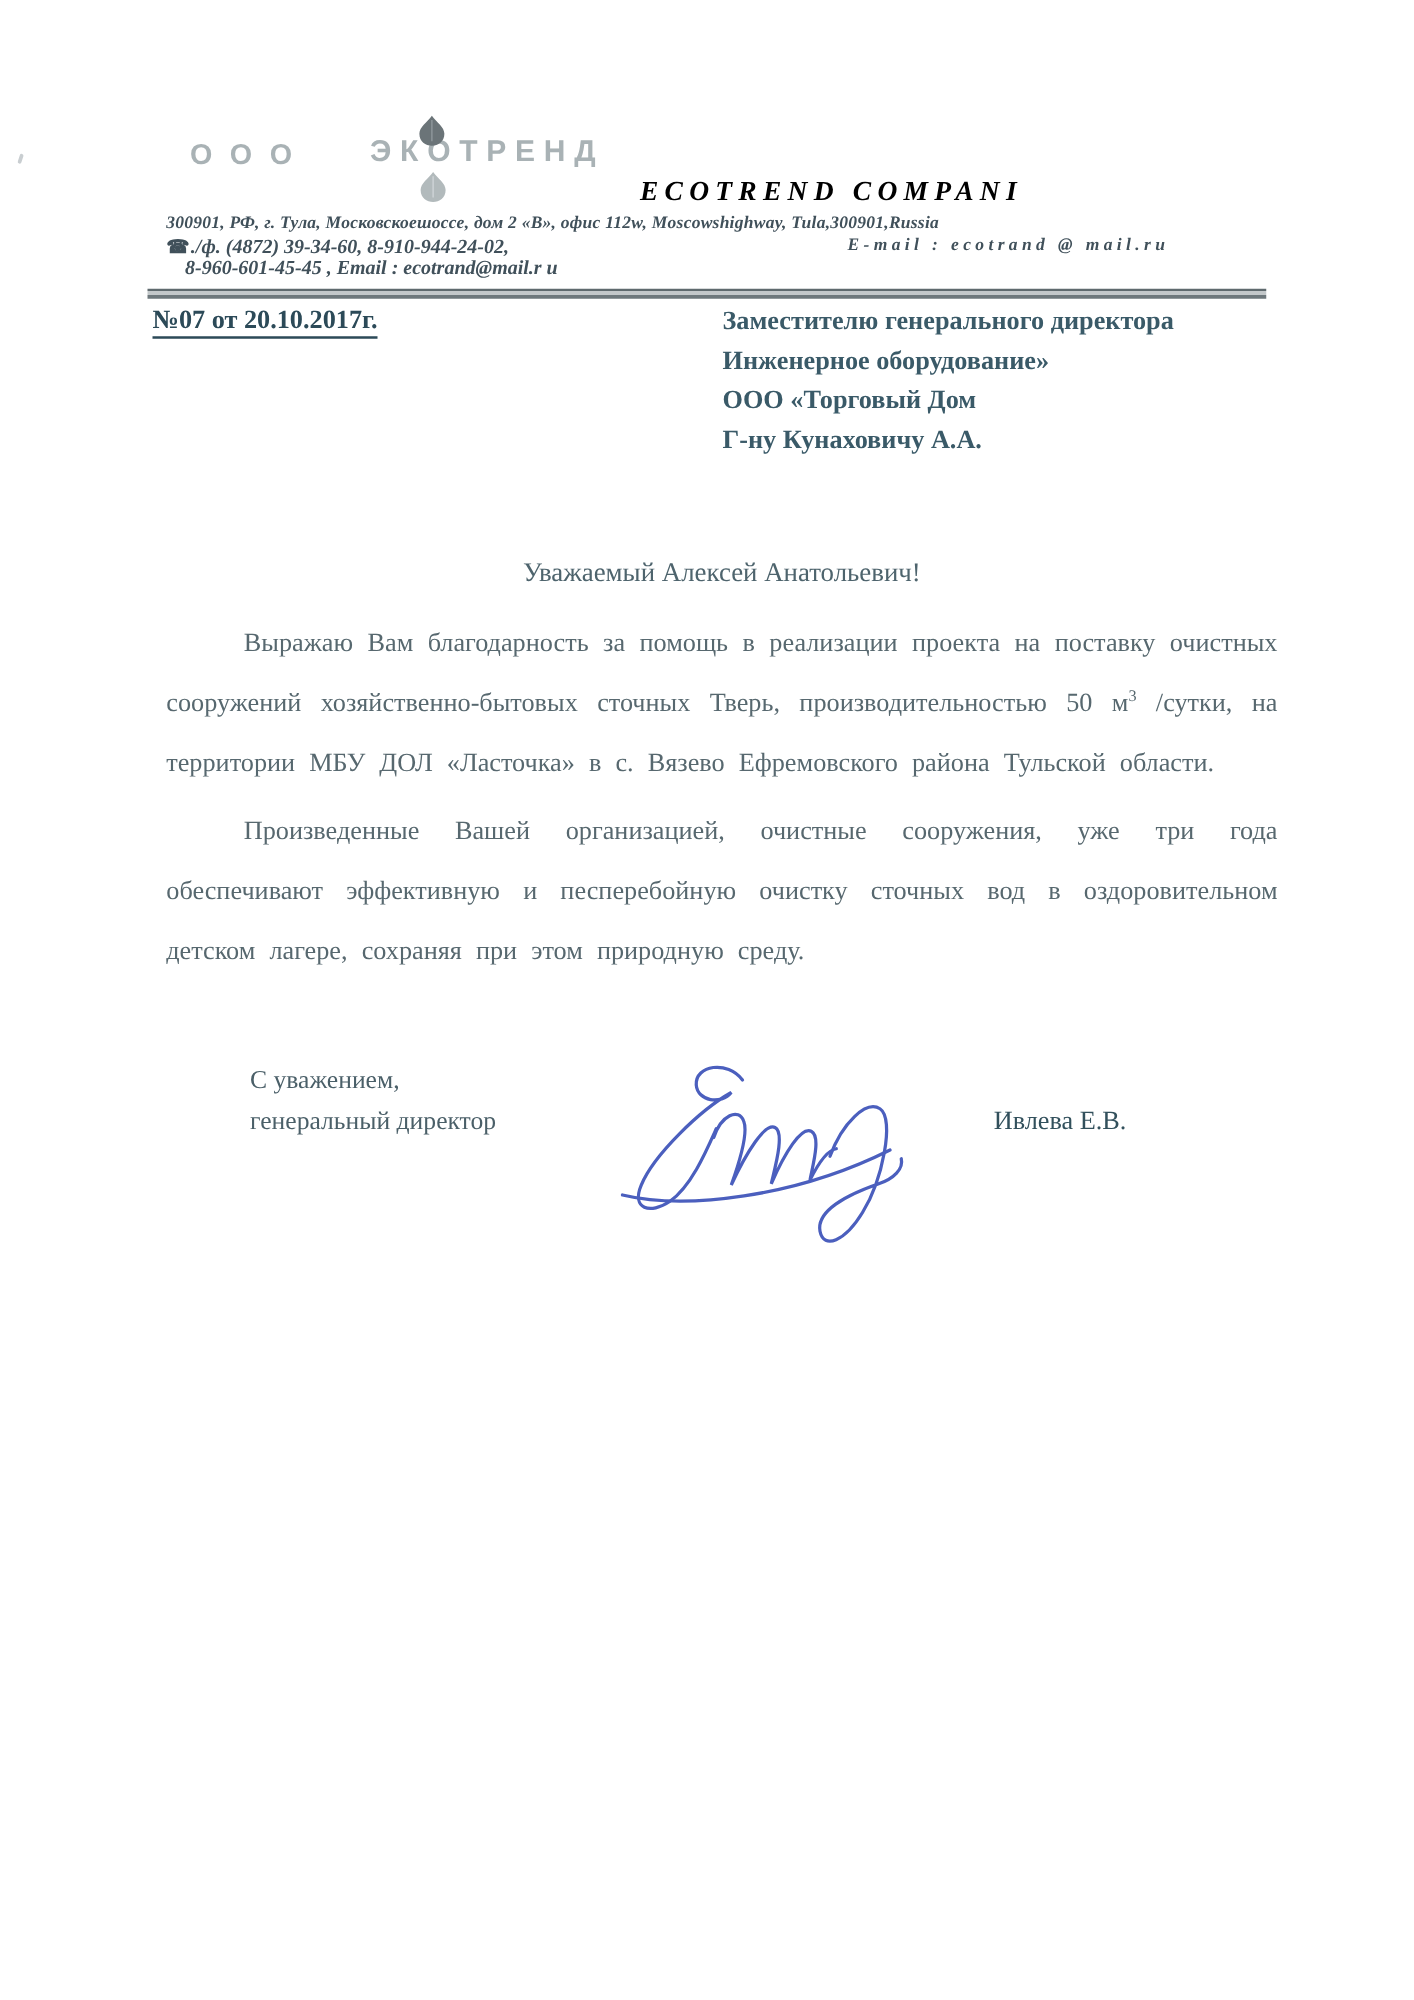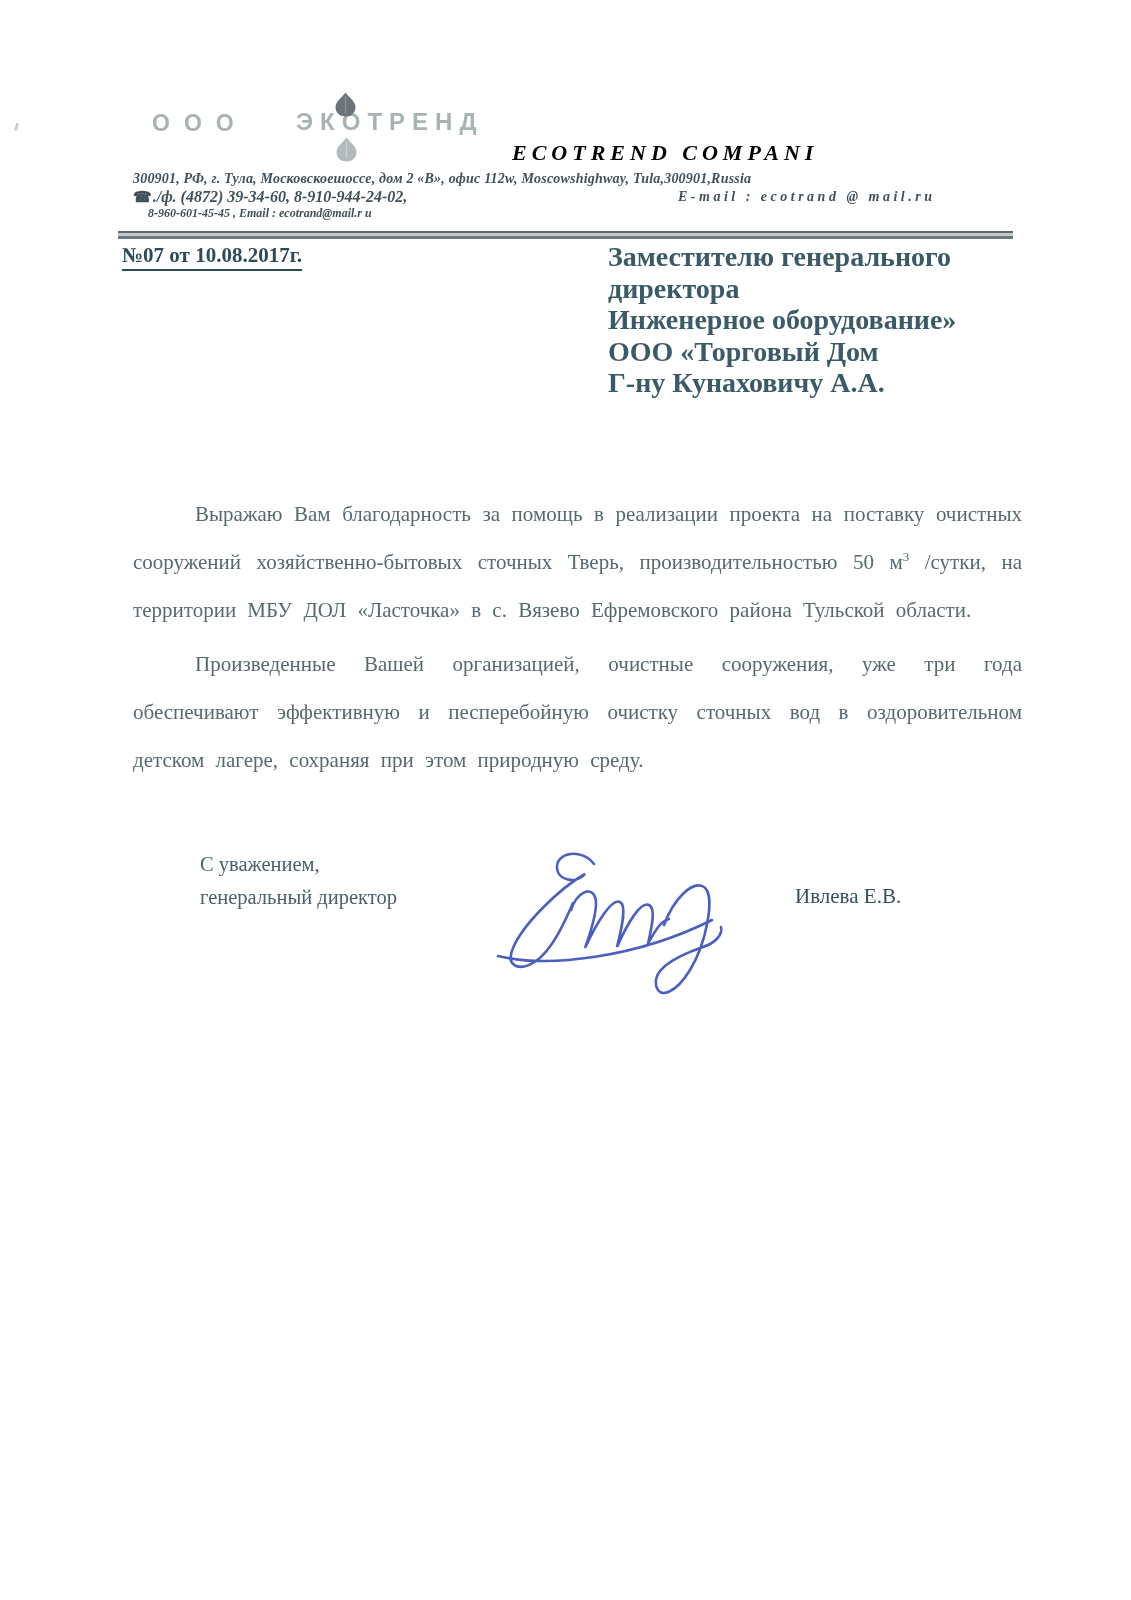--- a/index.html
+++ b/index.html
@@ -52,42 +52,42 @@
     color:#40505a;
   }
   .phone-glyph{font-style:normal;font-size:15px;margin-right:1px;}
   .email-right{
     left:678px;top:189px;
     font-size:14px;font-weight:bold;font-style:italic;
     letter-spacing:3.5px;color:#40505a;
   }
   .phone-line2{
     left:148px;top:206px;
-    font-size:12px;font-weight:bold;font-style:italic;
+    font-size:16px;font-weight:bold;font-style:italic;
     color:#40505a;
   }
 
   
   .divider{
     left:118px;top:231px;width:895px;height:8px;
     background:linear-gradient(#5f6a6e 0 2px,#c3c8ca 2px 5px,#6e787c 5px 8px);
   }
 
   
   .ref-number{
     left:122px;top:243px;
     font-size:21px;font-weight:bold;color:#2c4a58;
     border-bottom:2.5px solid #2c4a58;padding-bottom:1px;
   }
 
   
   .addressee{
     left:578px;top:241px;width:450px;
-    font-size:28px;font-weight:bold;
-    line-height:31.5px;color:#3a5a68;margin-left:30px;
+    font-size:21px;font-weight:bold;
+    line-height:31.5px;color:#3a5a68;
   }
 
   
   .salutation{
     left:133px;top:446px;width:889px;
     text-align:center;
     font-size:21.5px;color:#4e646d;
   }
 
   
@@ -133,29 +133,30 @@
   </svg>
 
   <div class="abs company-name">ECOTREND COMPANI</div>
   <div class="abs address-line">300901, РФ, г. Тула, Московскоешоссе, дом 2 «В», офис 112w, Moscowshighway, Tula,300901,Russia</div>
   <div class="abs phone-line"><span class="phone-glyph">☎</span><span>./ф. (4872) 39-34-60,  8-910-944-24-02,</span></div>
   <div class="abs email-right">E-mail : ecotrand @ mail.ru</div>
   <div class="abs phone-line2">8-960-601-45-45 , Email : ecotrand@mail.r u</div>
 
   <div class="abs divider"></div>
 
-  <div class="abs ref-number">№07 от 10.08.2017г.</div>
+  <div class="abs ref-number">№07 от 20.10.2017г.</div>
 
   <div class="abs addressee">
     <div>Заместителю генерального директора</div>
     <div>Инженерное оборудование»</div>
     <div>ООО «Торговый Дом</div>
     <div>Г-ну Кунаховичу А.А.</div>
   </div>
 
+  <div class="abs salutation">Уважаемый Алексей Анатольевич!</div>
 
   <div class="abs body-text">
     <p><span>Выражаю Вам благодарность за помощь в реализации проекта на поставку очистных сооружений хозяйственно-бытовых сточных Тверь, производительностью 50 м</span><span class="sup">3</span><span> /сутки, на территории МБУ ДОЛ «Ласточка» в с. Вязево Ефремовского района Тульской области.</span></p>
     <p>Произведенные Вашей организацией, очистные сооружения, уже три года обеспечивают эффективную и песперебойную очистку сточных вод в оздоровительном детском лагере, сохраняя при этом природную среду.</p>
   </div>
 
   <div class="abs closing">
     <div>С уважением,</div>
     <div>генеральный директор</div>
   </div>

